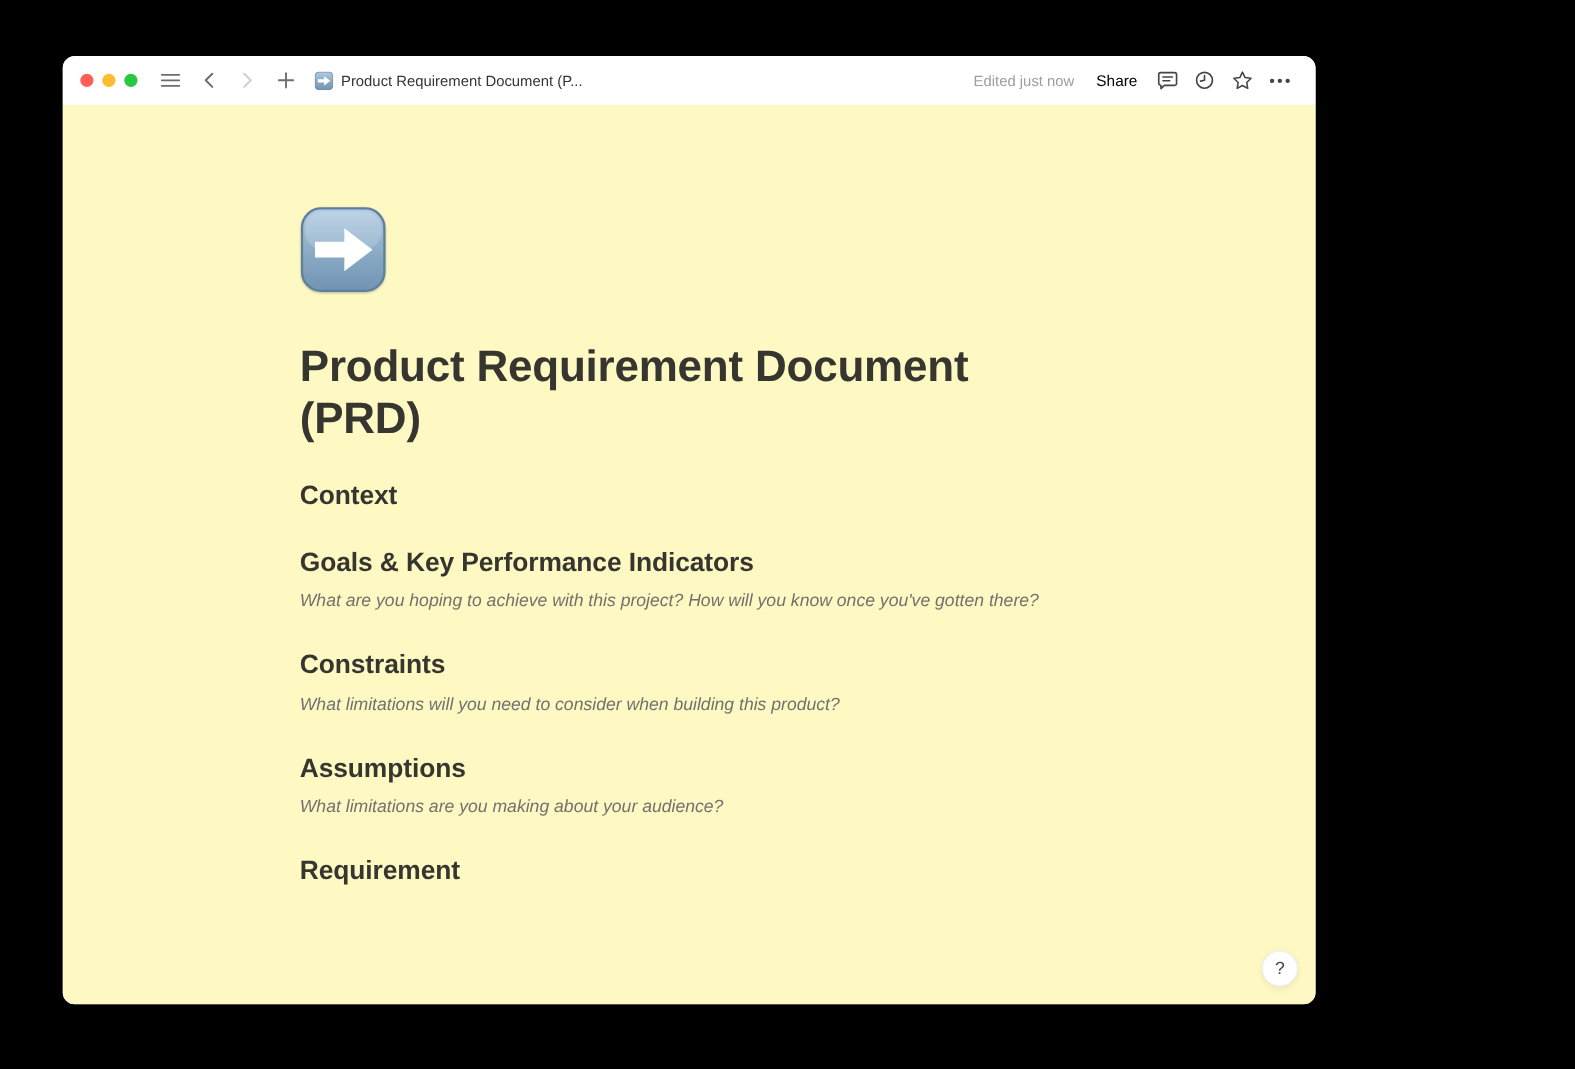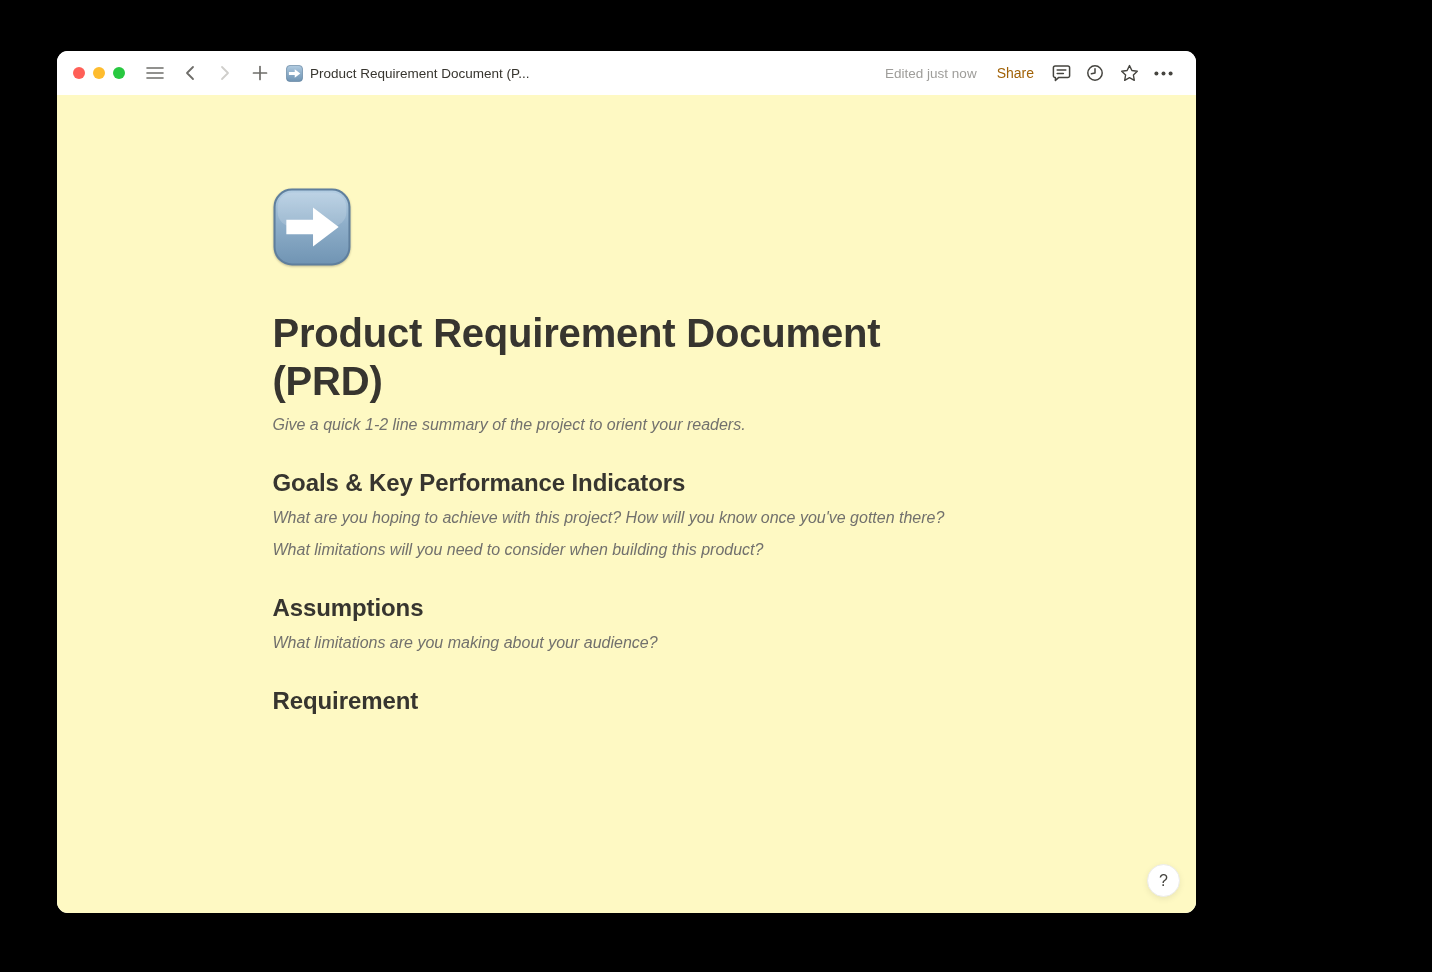--- a/index.html
+++ b/index.html
@@ -28,21 +28,21 @@
   .tb-btn { width: 26px; height: 26px; display: flex; align-items: center; justify-content: center;
     border-radius: 4px; background: transparent; border: none; cursor: default; }
   .tb-btn svg { display: block; }
 
   .tab { display: flex; align-items: center; gap: 7px; margin-left: 13px; }
   .tab-emoji svg { display: block; }
   .tab-title { font-size: 13.5px; color: #37352f; white-space: nowrap; }
 
   .tb-right { margin-left: auto; display: flex; align-items: center; gap: 8px; }
   .edited { font-size: 13.5px; color: #9e9d9a; margin-right: 6px; }
-  .share { font-size: 14px; color: #a16207; padding: 3px 6px; border-radius: 4px; background: transparent; border: none; }
+  .share { font-size: 14px; color: #000000; padding: 3px 6px; border-radius: 4px; background: transparent; border: none; }
 
   
   .content {
     position: relative; height: calc(100% - 44px); overflow: hidden; background: #fef9c3;
   }
   .column { width: 708px; margin: 0 auto; }
 
   .page-icon { margin-top: 93px; width: 78px; height: 78px; cursor: pointer; }
   .page-icon svg { display: block; filter: drop-shadow(0 1px 1px rgba(0,0,0,0.25)); }
 
@@ -184,25 +184,26 @@
       <div class="page-icon">
         <svg width="78" height="78" viewBox="0 0 76 76">
           <rect x="1.5" y="1.5" width="73" height="73" rx="17" fill="url(#arrowGrad)" stroke="#5f7f9d" stroke-width="2"></rect>
           <rect x="4.5" y="4.5" width="67" height="33" rx="14" fill="#ffffff" opacity="0.16"></rect>
           <polygon points="13,31 39,31 39,19 64,38 39,57 39,45 13,45" fill="#ffffff"></polygon>
         </svg>
       </div>
 
       <h1 class="page-title">Product Requirement Document (PRD)</h1>
 
-      <p class="section-placeholder">Give a quick 1-2 line summary of the project to orient your readers.</p>
+      <h2 class="section-heading">Context</h2>
 
       <h2 class="section-heading">Goals &amp; Key Performance Indicators</h2>
       <p class="section-placeholder">What are you hoping to achieve with this project? How will you know once you've gotten there?</p>
 
+      <h2 class="section-heading">Constraints</h2>
       <p class="section-placeholder">What limitations will you need to consider when building this product?</p>
 
       <h2 class="section-heading">Assumptions</h2>
       <p class="section-placeholder">What limitations are you making about your audience?</p>
 
       <h2 class="section-heading">Requirement</h2>
 
     </div>
 
     <div class="help-btn">?</div>

